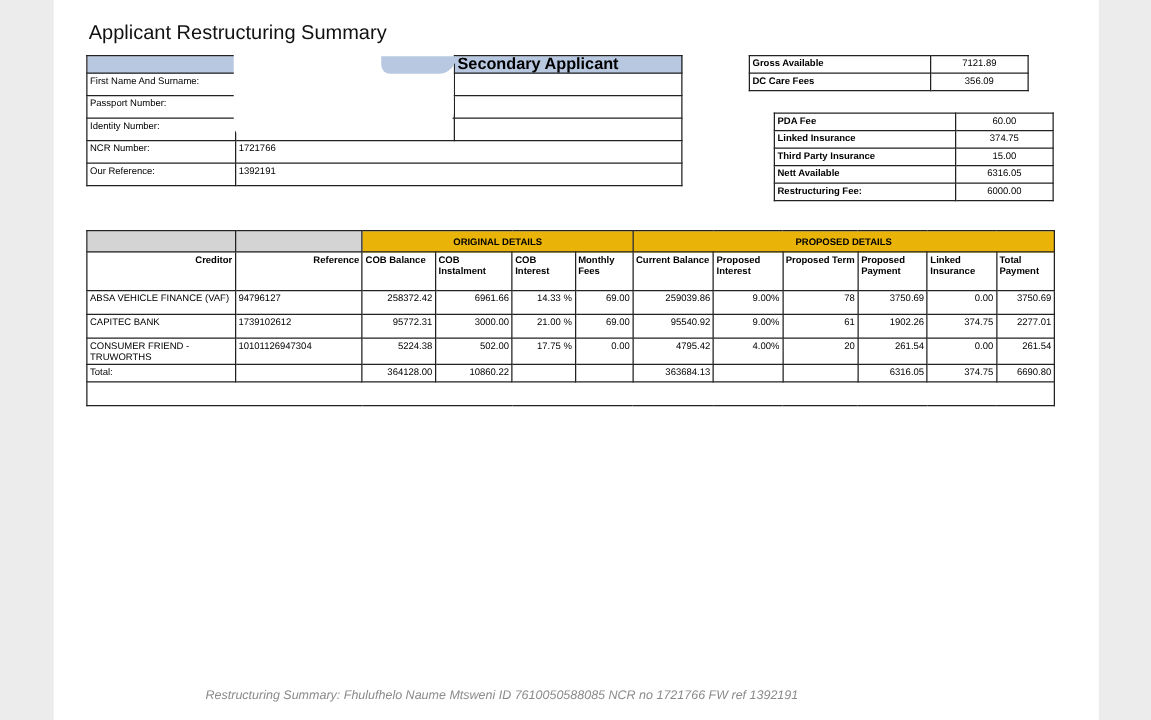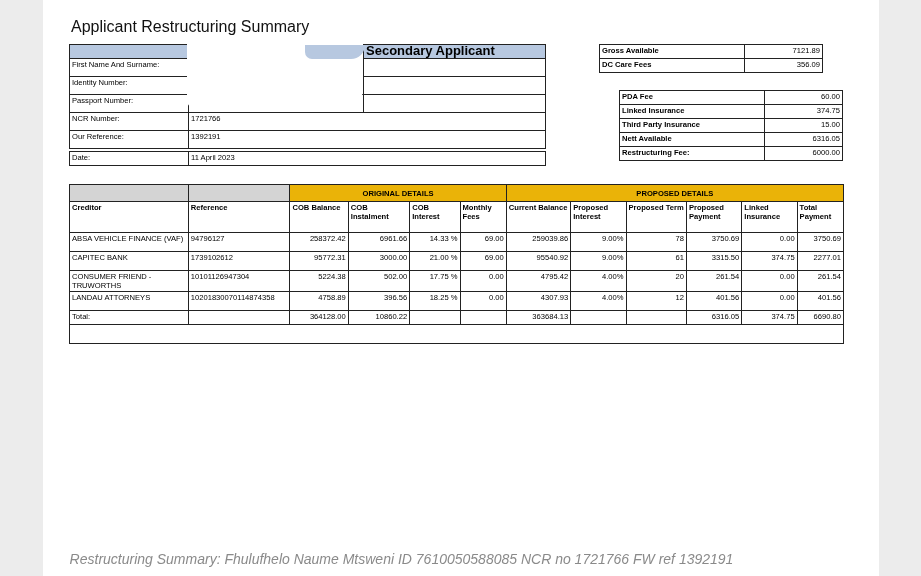--- a/index.html
+++ b/index.html
@@ -37,36 +37,36 @@
   .redact-tail {
     position:absolute; left:262px; top:45px; width:60px; height:14px;
     background:#b7c8e0; border-radius:0 0 40px 20px;
   }
 
   
   .sum1 { left:556px; top:44px; width:224px; }
   .sum2 { left:576px; top:90px; width:224px; }
   .sum1 td, .sum2 td { height:11px; }
   .sum1 td.k, .sum2 td.k { font-weight:bold; width:140px; }
-  .sum1 td.v, .sum2 td.v { text-align:right;margin-top:25px; }
+  .sum1 td.v, .sum2 td.v { text-align:center;margin-top:25px; }
 
   
   .main { left:26px; top:184px; width:775px; }
   .main th { background:#eab308; font-weight:bold; text-align:center; height:14px; vertical-align:middle; }
   .main th.blank { background:#d4d4d4; }
-  .main .sub td { font-weight:bold; height:28px; }
+  .main .sub td { font-weight:bold; height:28px;text-align:right; }
   .main .sub td.c { text-align:left;margin-top:36px; }
   .main td.r { text-align:right; }
   .main tr.row td { height:16px; }
   .main tr.tot td { font-weight:normal; height:11px; }
   .main tr.empty td { height:16px; }
 
   .footer {
     position:absolute; left:0; width:717px; top:551px; text-align:center;
-    font-size:14px; font-style:italic; color:#8a8a8a;
+    font-size:10px; font-style:italic; color:#8a8a8a;
   }
 </style>
 </head>
 <body>
 
 <div class="page">
   <div class="title">Applicant Restructuring Summary</div>
 
   <table class="app">
     <tbody>
@@ -74,51 +74,43 @@
       <td class="lbl"></td>
       <td class="c1">Primary Applicant</td>
       <td>Secondary Applicant</td>
     </tr>
     <tr>
       <td class="lbl">First Name And Surname:</td>
       <td></td>
       <td></td>
     </tr>
     <tr>
+      <td class="lbl">Passport Number:</td>
+      <td></td>
+      <td></td>
+    </tr>
+    <tr>
       <td class="lbl">Identity Number:</td>
-      <td></td>
-      <td></td>
-    </tr>
-    <tr>
-      <td class="lbl">Passport Number:</td>
       <td></td>
       <td></td>
     </tr>
     <tr>
       <td class="lbl">NCR Number:</td>
       <td colspan="2">1721766</td>
     </tr>
     <tr>
       <td class="lbl">Our Reference:</td>
       <td colspan="2">1392191</td>
     </tr>
   </tbody>
     </table>
 
   <div class="redact"></div>
   <div class="redact-tail"></div>
 
-  <table class="datet">
-    <tbody>
-        <tr>
-      <td style="width:114px">Date:</td>
-      <td>11 April 2023</td>
-    </tr>
-  </tbody>
-    </table>
 
   <table class="sum1">
     <tbody>
         <tr>
       <td class="k">Gross Available</td>
       <td class="v">7121.89</td>
     </tr>
     <tr>
       <td class="k">DC Care Fees</td>
       <td class="v">356.09</td>
@@ -206,52 +198,38 @@
         <tr class="row">
           <td>CAPITEC BANK</td>
           <td>1739102612</td>
           <td class="r">95772.31</td>
           <td class="r">3000.00</td>
           <td class="r">21.00 %</td>
           <td class="r">69.00</td>
           <td class="r">95540.92</td>
           <td class="r">9.00%</td>
           <td class="r">61</td>
-          <td class="r">3315.50</td>
+          <td class="r">1902.26</td>
           <td class="r">374.75</td>
           <td class="r">2277.01</td>
         </tr>
         <tr class="row">
           <td>CONSUMER FRIEND - TRUWORTHS</td>
           <td>10101126947304</td>
           <td class="r">5224.38</td>
           <td class="r">502.00</td>
           <td class="r">17.75 %</td>
           <td class="r">0.00</td>
           <td class="r">4795.42</td>
           <td class="r">4.00%</td>
           <td class="r">20</td>
           <td class="r">261.54</td>
           <td class="r">0.00</td>
           <td class="r">261.54</td>
         </tr>
-        <tr class="row">
-          <td>LANDAU ATTORNEYS</td>
-          <td>10201830070114874358</td>
-          <td class="r">4758.89</td>
-          <td class="r">396.56</td>
-          <td class="r">18.25 %</td>
-          <td class="r">0.00</td>
-          <td class="r">4307.93</td>
-          <td class="r">4.00%</td>
-          <td class="r">12</td>
-          <td class="r">401.56</td>
-          <td class="r">0.00</td>
-          <td class="r">401.56</td>
-        </tr>
       </tbody>
     <tbody>
         <tr class="tot" id="tot-row">
           <td>Total:</td>
           <td></td>
           <td class="r">364128.00</td>
           <td class="r">10860.22</td>
           <td class="r"></td>
           <td class="r"></td>
           <td class="r">363684.13</td>

